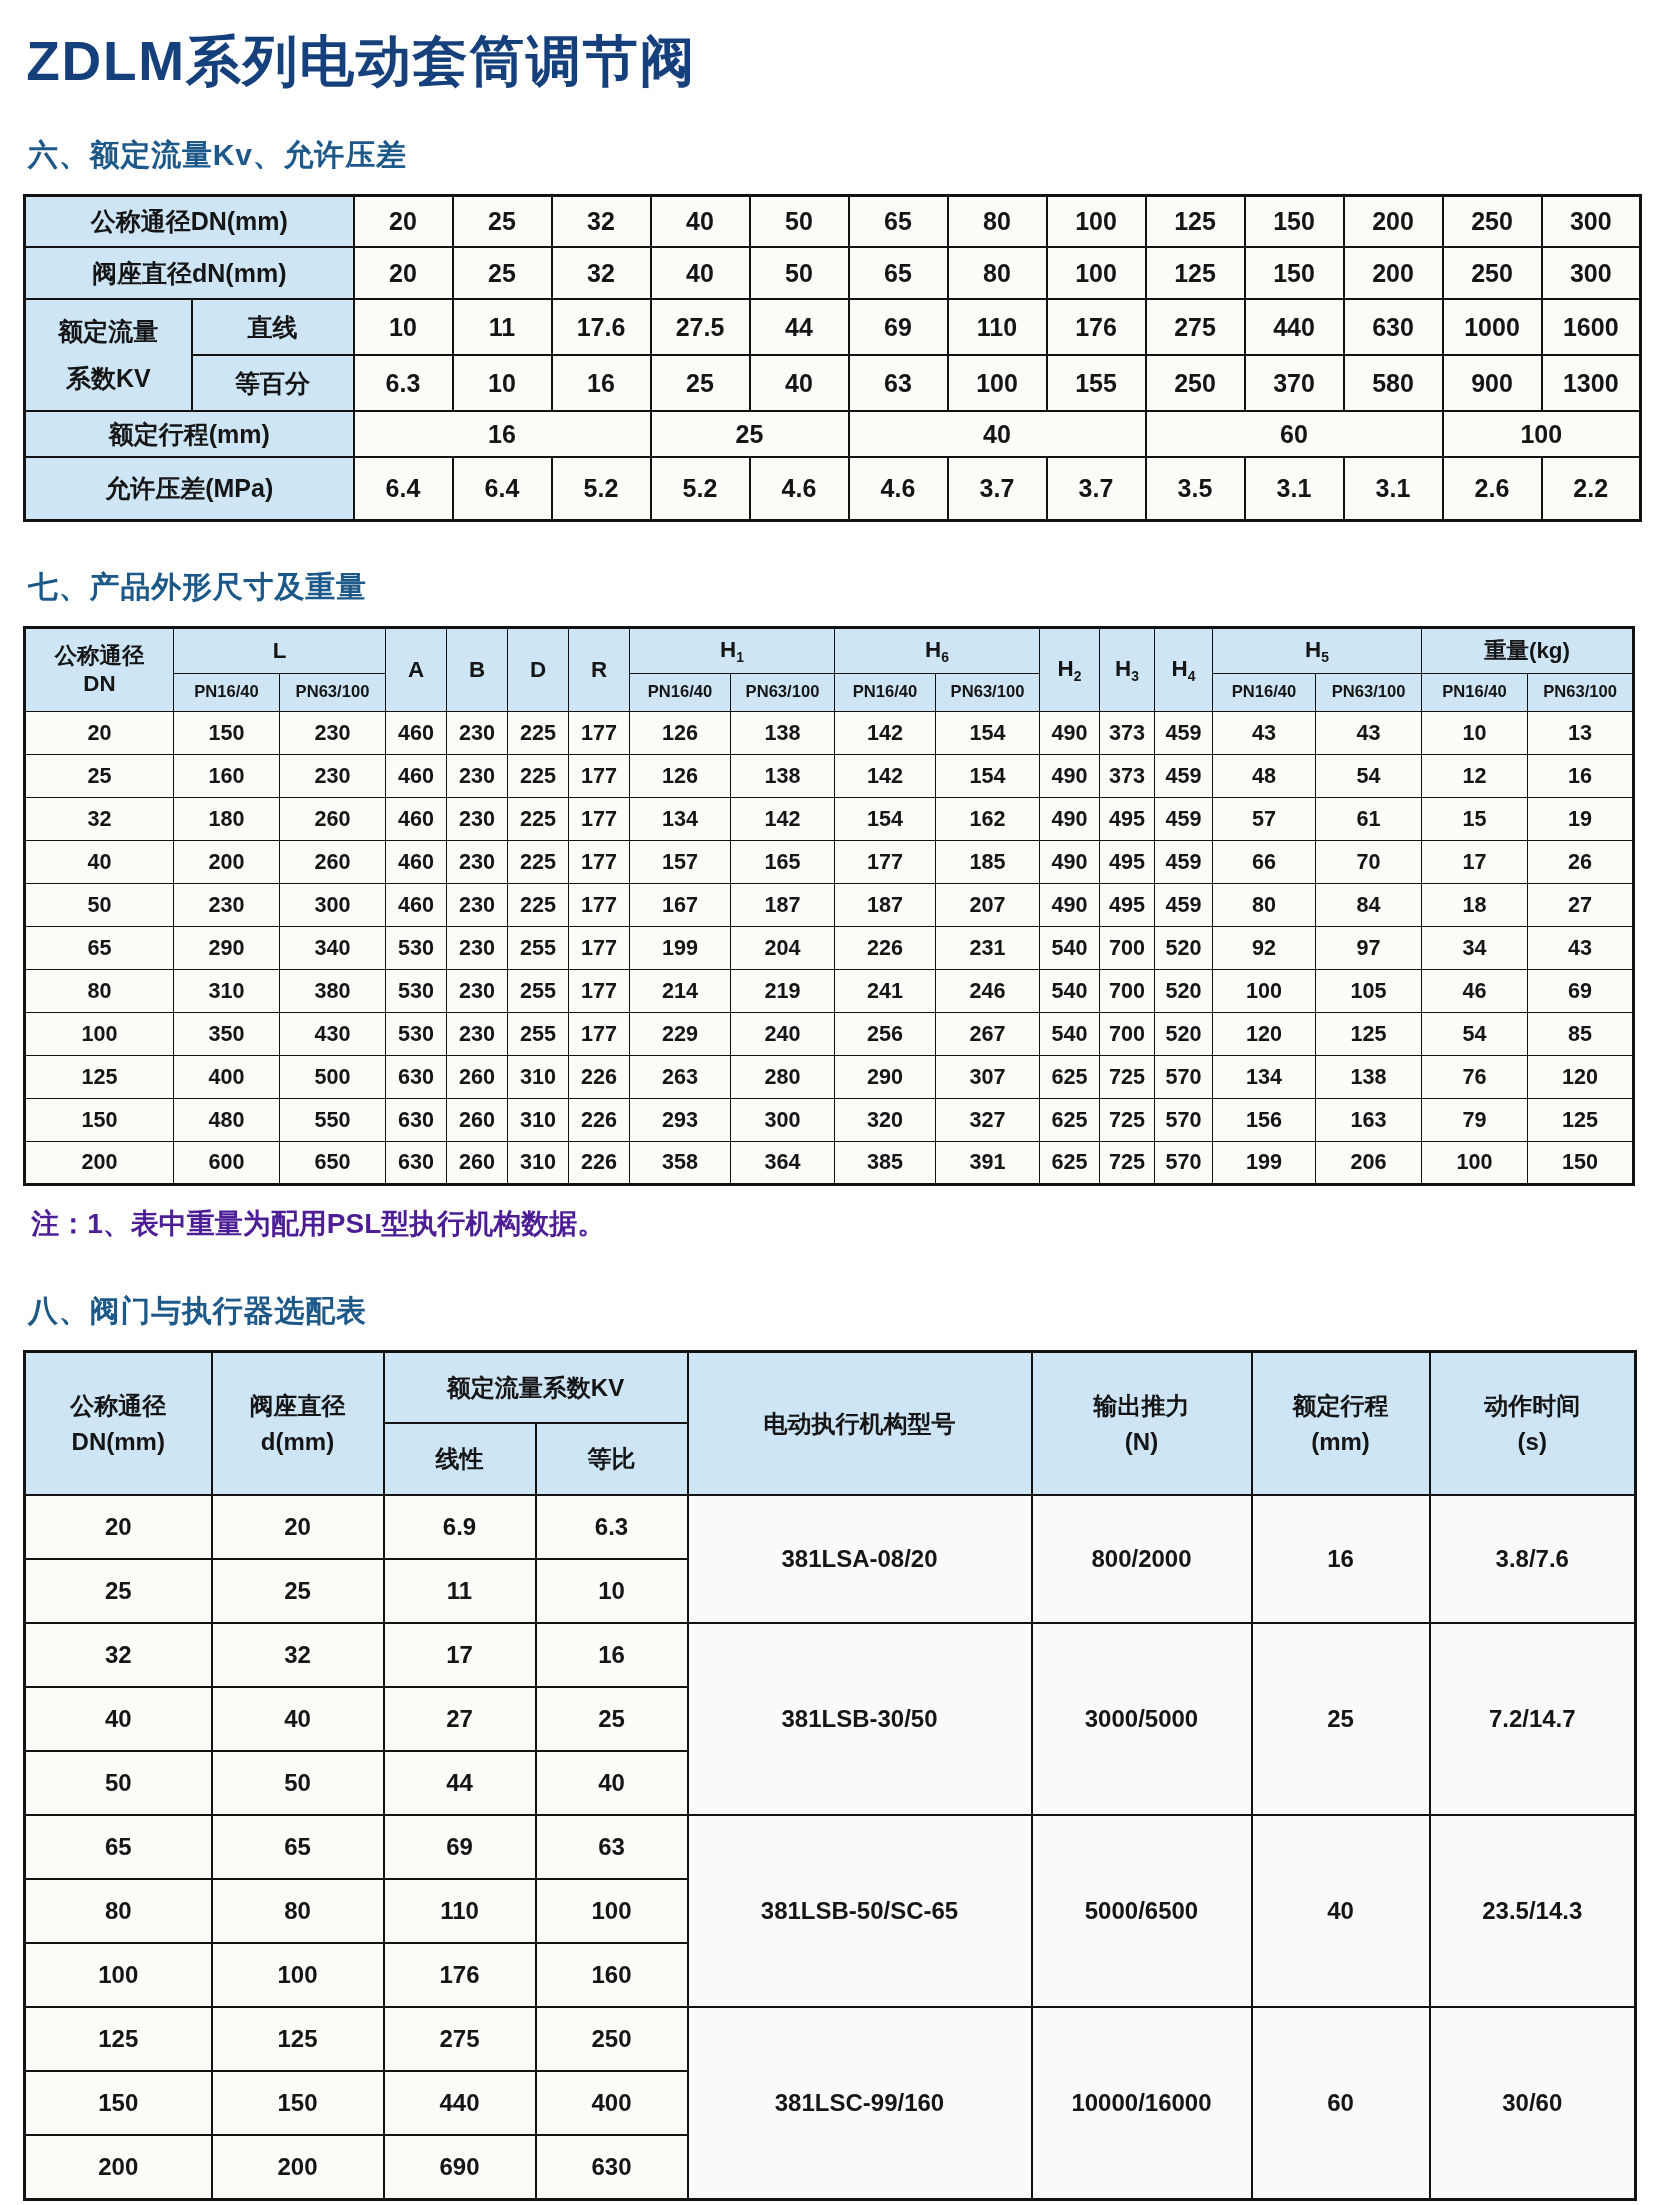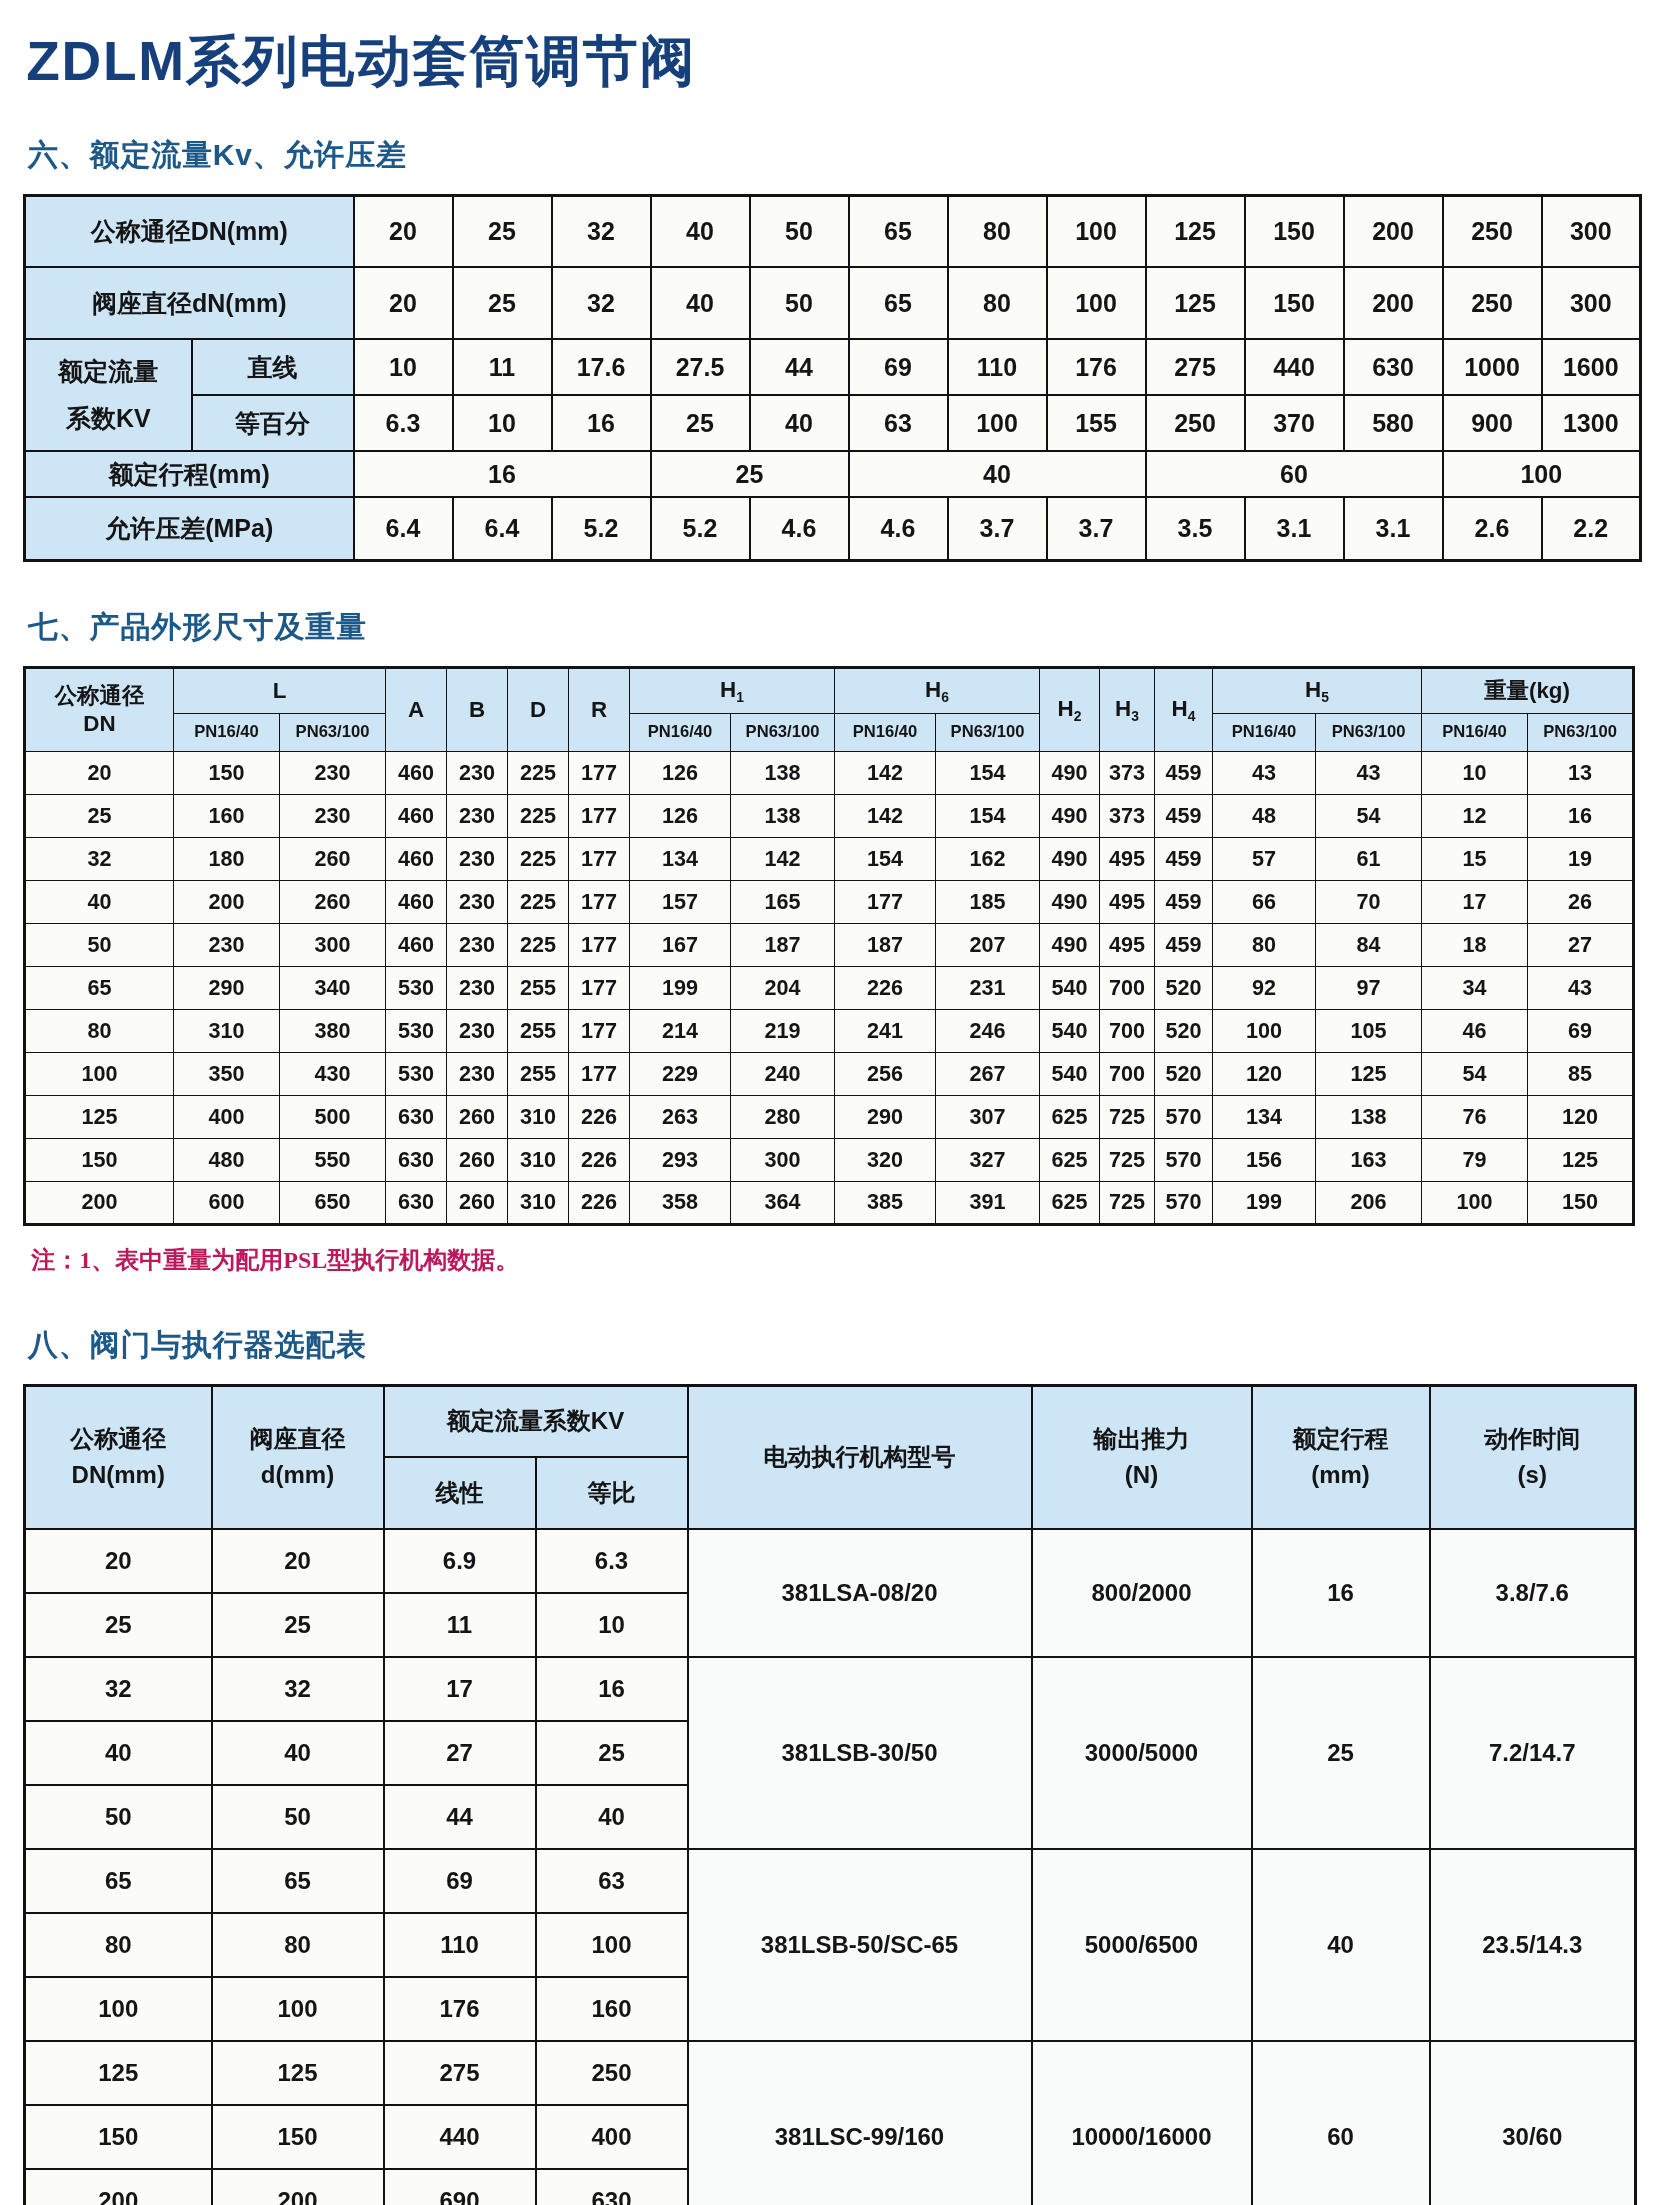--- a/index.html
+++ b/index.html
@@ -28,39 +28,39 @@
     border:2.5px solid #121212; text-align:center; vertical-align:middle;
     overflow:hidden;
   }
   table.t2 th, table.t2 td { border-width:1.7px; }
   th { background:#cee5f5; font-weight:700; }
   td { background:#fbfbf8; font-weight:600; }
 
   
   .t1 th { font-size:25px; }
   .t1 td { font-size:25px; }
-  .t1 tr.r-main   { height:72px; }
+  .t1 tr.r-main   { height:52px; }
   .t1 tr.r-kv     { height:56px; }
   .t1 tr.r-stroke { height:46px; }
   .t1 tr.r-dp     { height:63px; }
   .t1 .kv-main span { display:block; line-height:1.9; }
 
   
   .t2 th { font-size:22.4px; }
   .t2 td { font-size:21.6px; }
   .t2 tr.h-top { height:46px; }
   .t2 tr.h-pn  { height:38px; }
   .t2 .pn { font-size:16.6px; font-weight:700; padding:0 0.8px; }
   .t2 sub { font-size:0.62em; }
   .t2 tbody tr { height:43px; }
   .dn-head span { display:block; line-height:1.25; }
 
   
   .notes { margin:16.6px 0 0 8.3px; }
-  .note-line { font-size:24px; font-weight:700; color:#be185d; line-height:1.55;font-family:Liberation Serif, serif; }
+  .note-line { font-size:28px; font-weight:700; color:#4c1d95; line-height:1.55; }
   .note-line.indent { padding-left:60px; }
 
   
   .t3 th { font-size:24px; }
   .t3 td { font-size:24px; }
   .t3 tr.h3-row { height:72px; }
   .t3 tbody tr { height:64px; }
   .t3 th .two-line span { display:block; line-height:1.5; }
   .t3 td.group { background:#f9fbfa; }
   .mt16 { margin-top:13.3px; }

